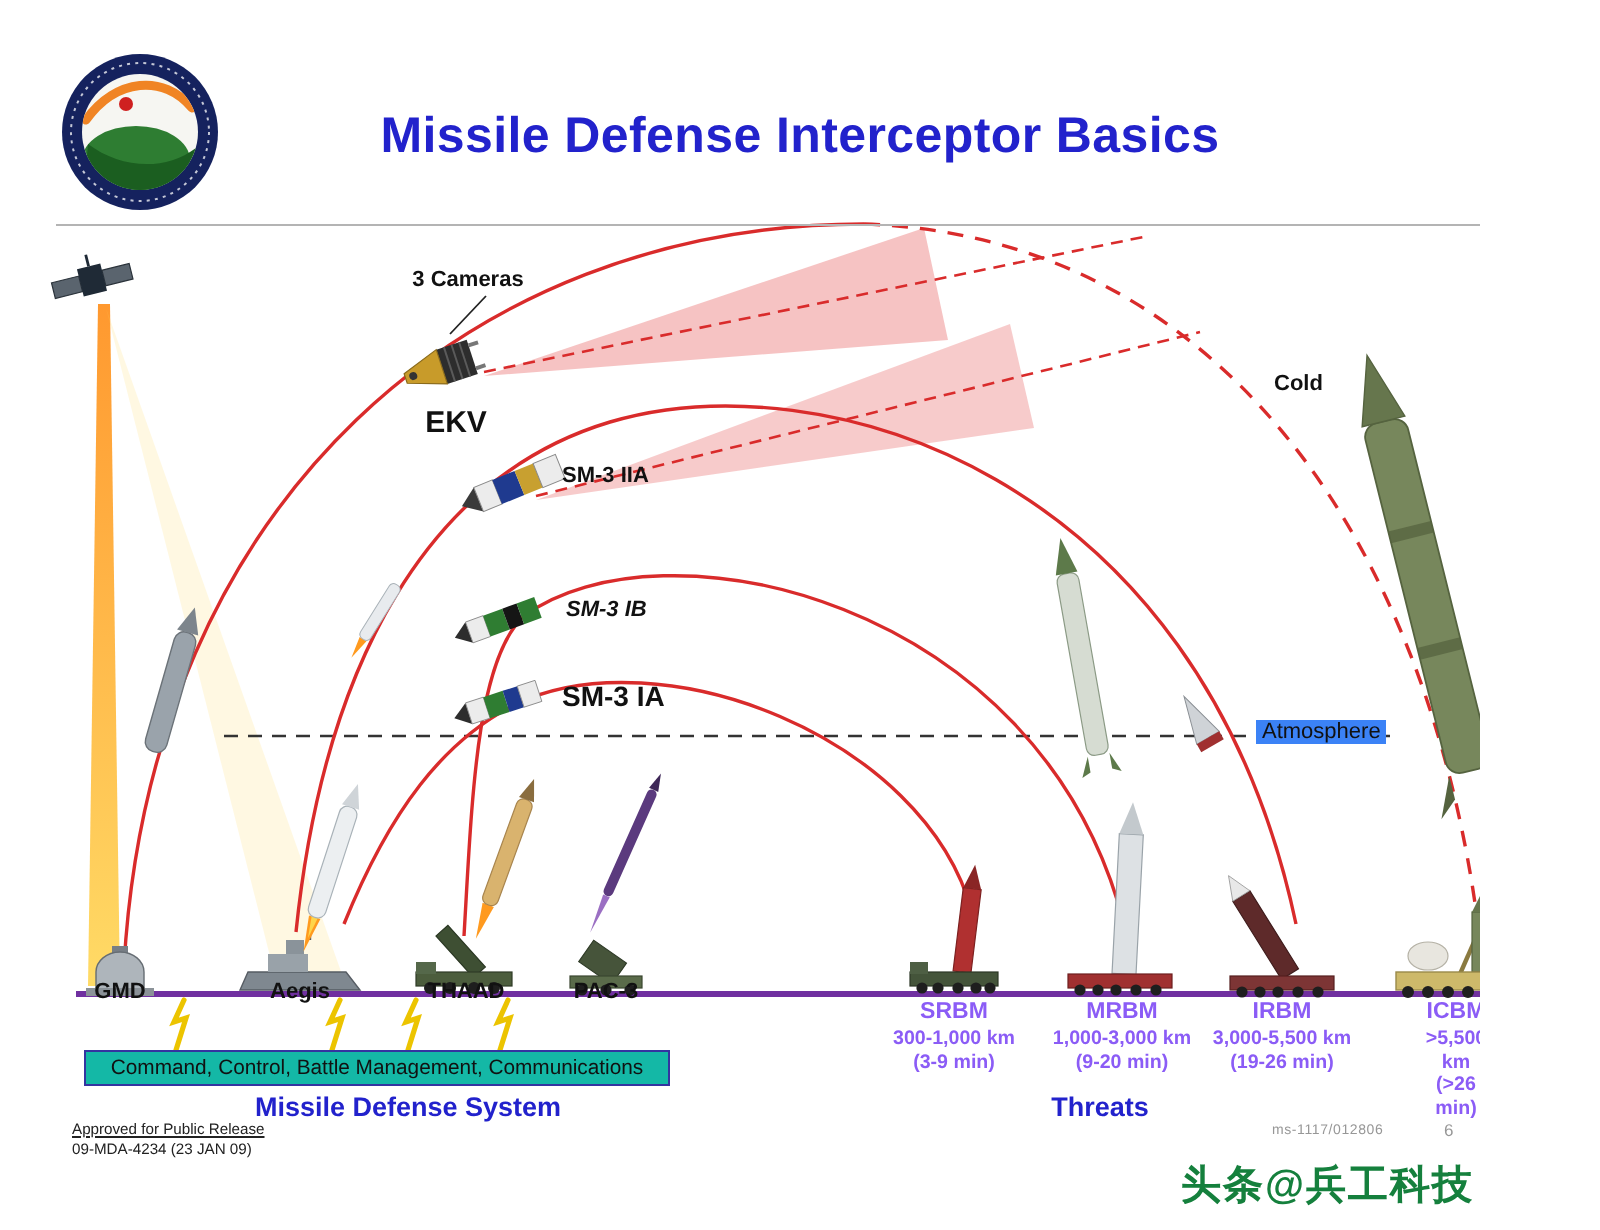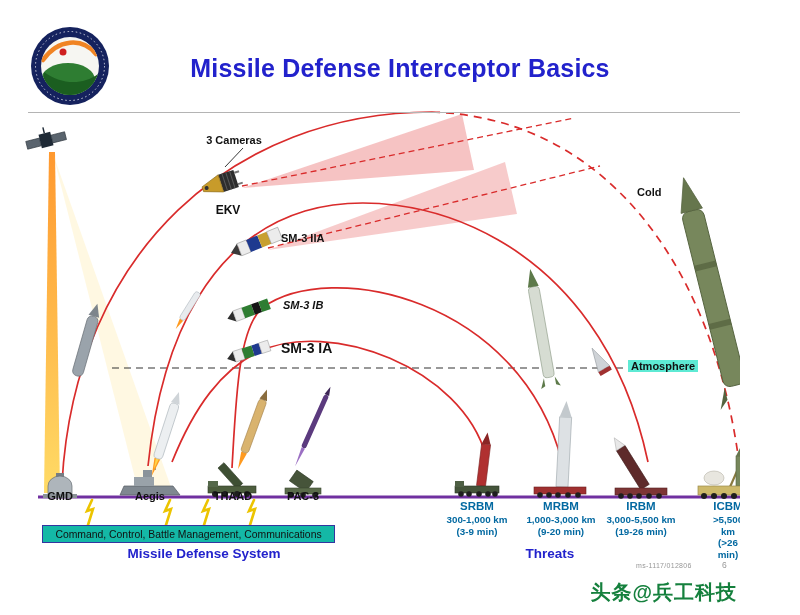--- a/index.html
+++ b/index.html
@@ -9,31 +9,31 @@
     font-family:"Liberation Sans","DejaVu Sans",sans-serif; overflow:hidden;
   }
   #gfx { position:absolute; left:0; top:0; }
   .lbl { position:absolute; white-space:nowrap; color:#111; }
 
   .title { left:400px; top:54px; transform:translateX(-50%);
            font-size:25px; font-weight:700; color:#2222cc; letter-spacing:.2px; }
   .header-rule { position:absolute; left:28px; top:112px; width:744px; height:1px; background:#b4b4b4; }
 
   .l-cameras { left:234px; top:134px; font-size:11px; font-weight:700; transform:translateX(-50%); }
-  .l-ekv     { left:228px; top:203px; font-size:12px; font-weight:700; transform:translateX(-50%); }
+  .l-ekv     { left:228px; top:203px; font-size:15px; font-weight:700; transform:translateX(-50%); }
   .l-sm3iia  { left:281px; top:232px; font-size:11px; font-weight:700; }
   .l-sm3ib   { left:283px; top:299px; font-size:11px; font-weight:700; font-style:italic; }
   .l-sm3ia   { left:281px; top:340px; font-size:14px; font-weight:700; }
   .l-cold    { left:637px; top:186px; font-size:11px; font-weight:600; }
-  .l-atm     { left:628px; top:360px; font-size:11px; font-weight:700; background:#5eead4; padding:0 3px; }
+  .l-atm     { left:628px; top:360px; font-size:11px; font-weight:400; background:#3b82f6; padding:0 3px; }
 
   .l-sys { top:490px; font-size:11px; font-weight:700; transform:translateX(-50%); }
   .s0 { left:60px; } .s1 { left:150px; } .s2 { left:233px; } .s3 { left:303px; }
 
-  .tcol { position:absolute; top:500px; transform:translateX(-50%); text-align:center; line-height:1.2; color:#0369a1; }
+  .tcol { position:absolute; top:500px; transform:translateX(-50%); text-align:center; line-height:1.2; color:#8b5cf6; }
   .t0 { left:477px; } .t1 { left:561px; } .t2 { left:641px; } .t3 { left:728px; }
   .tname  { font-size:11.5px; font-weight:700; }
   .trange { font-size:9.8px;  font-weight:700; }
   .ttime  { font-size:9.8px;  font-weight:700; }
 
   .cmdbox { position:absolute; left:42px; top:525px; width:293px; height:18px;
             border:1.5px solid #3434a0; background:#14b8a6;
             display:flex; align-items:center; justify-content:center;
             font-size:10.4px; color:#111; }
   .sec-title { position:absolute; top:546px; font-size:13.5px; font-weight:700;
@@ -327,18 +327,22 @@
     <div class="ttime">(&gt;26 min)</div>
   </div>
 
   <div class="cmdbox">
     <span>Command, Control, Battle Management, Communications</span>
   </div>
 
   <div class="sec-title sec-mds">Missile Defense System</div>
   <div class="sec-title sec-thr">Threats</div>
 
+  <div class="approval">
+    <div class="u">Approved for Public Release</div>
+    <div>09-MDA-4234 (23 JAN 09)</div>
+  </div>
 
   <div class="docref">ms-1117/012806</div>
   <div class="pagenum">6</div>
   <div class="watermark">头条@兵工科技</div>
 
 </div>
 
 </body></html>

